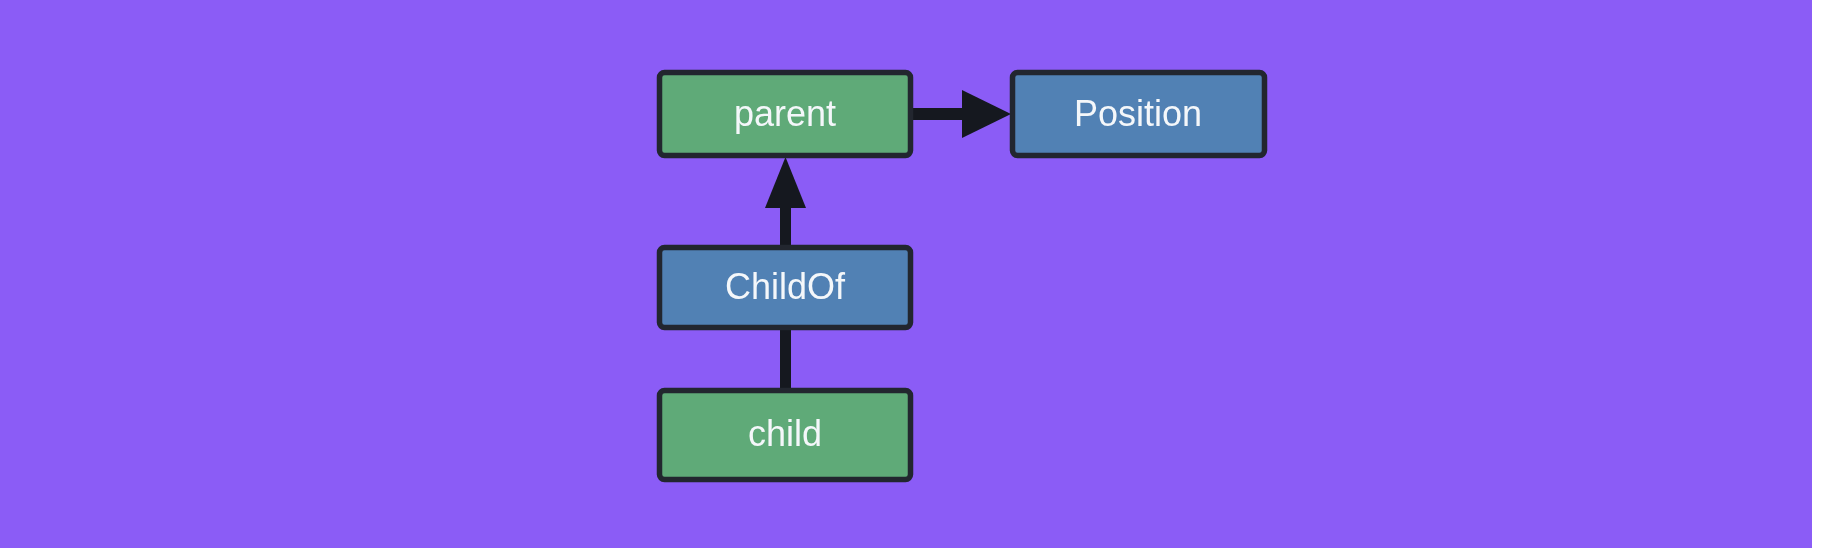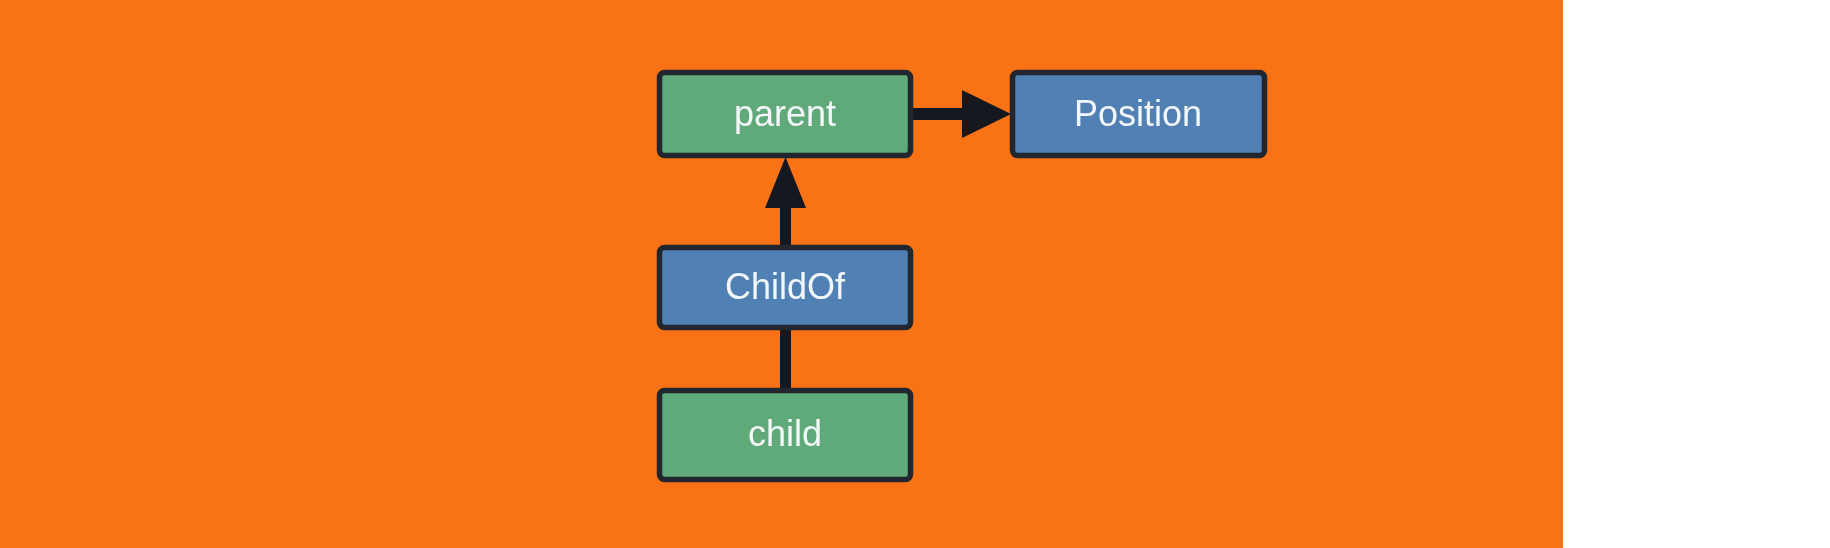--- a/index.html
+++ b/index.html
@@ -5,23 +5,23 @@
   html, body {
     margin: 0;
     padding: 0;
     background: #ffffff;
   }
   body {
     font-family: "Liberation Sans", sans-serif;
   }
   #canvas {
     position: relative;
-    width: 1563px;
+    width: 1812px;
     height: 548px;
-    background: #f97316;
+    background: #8b5cf6;
     overflow: hidden;
   }
   #graph-svg {
     position: absolute;
     left: 0;
     top: 0;
     width: 1830px;
     height: 548px;
   }
   .node-label {

